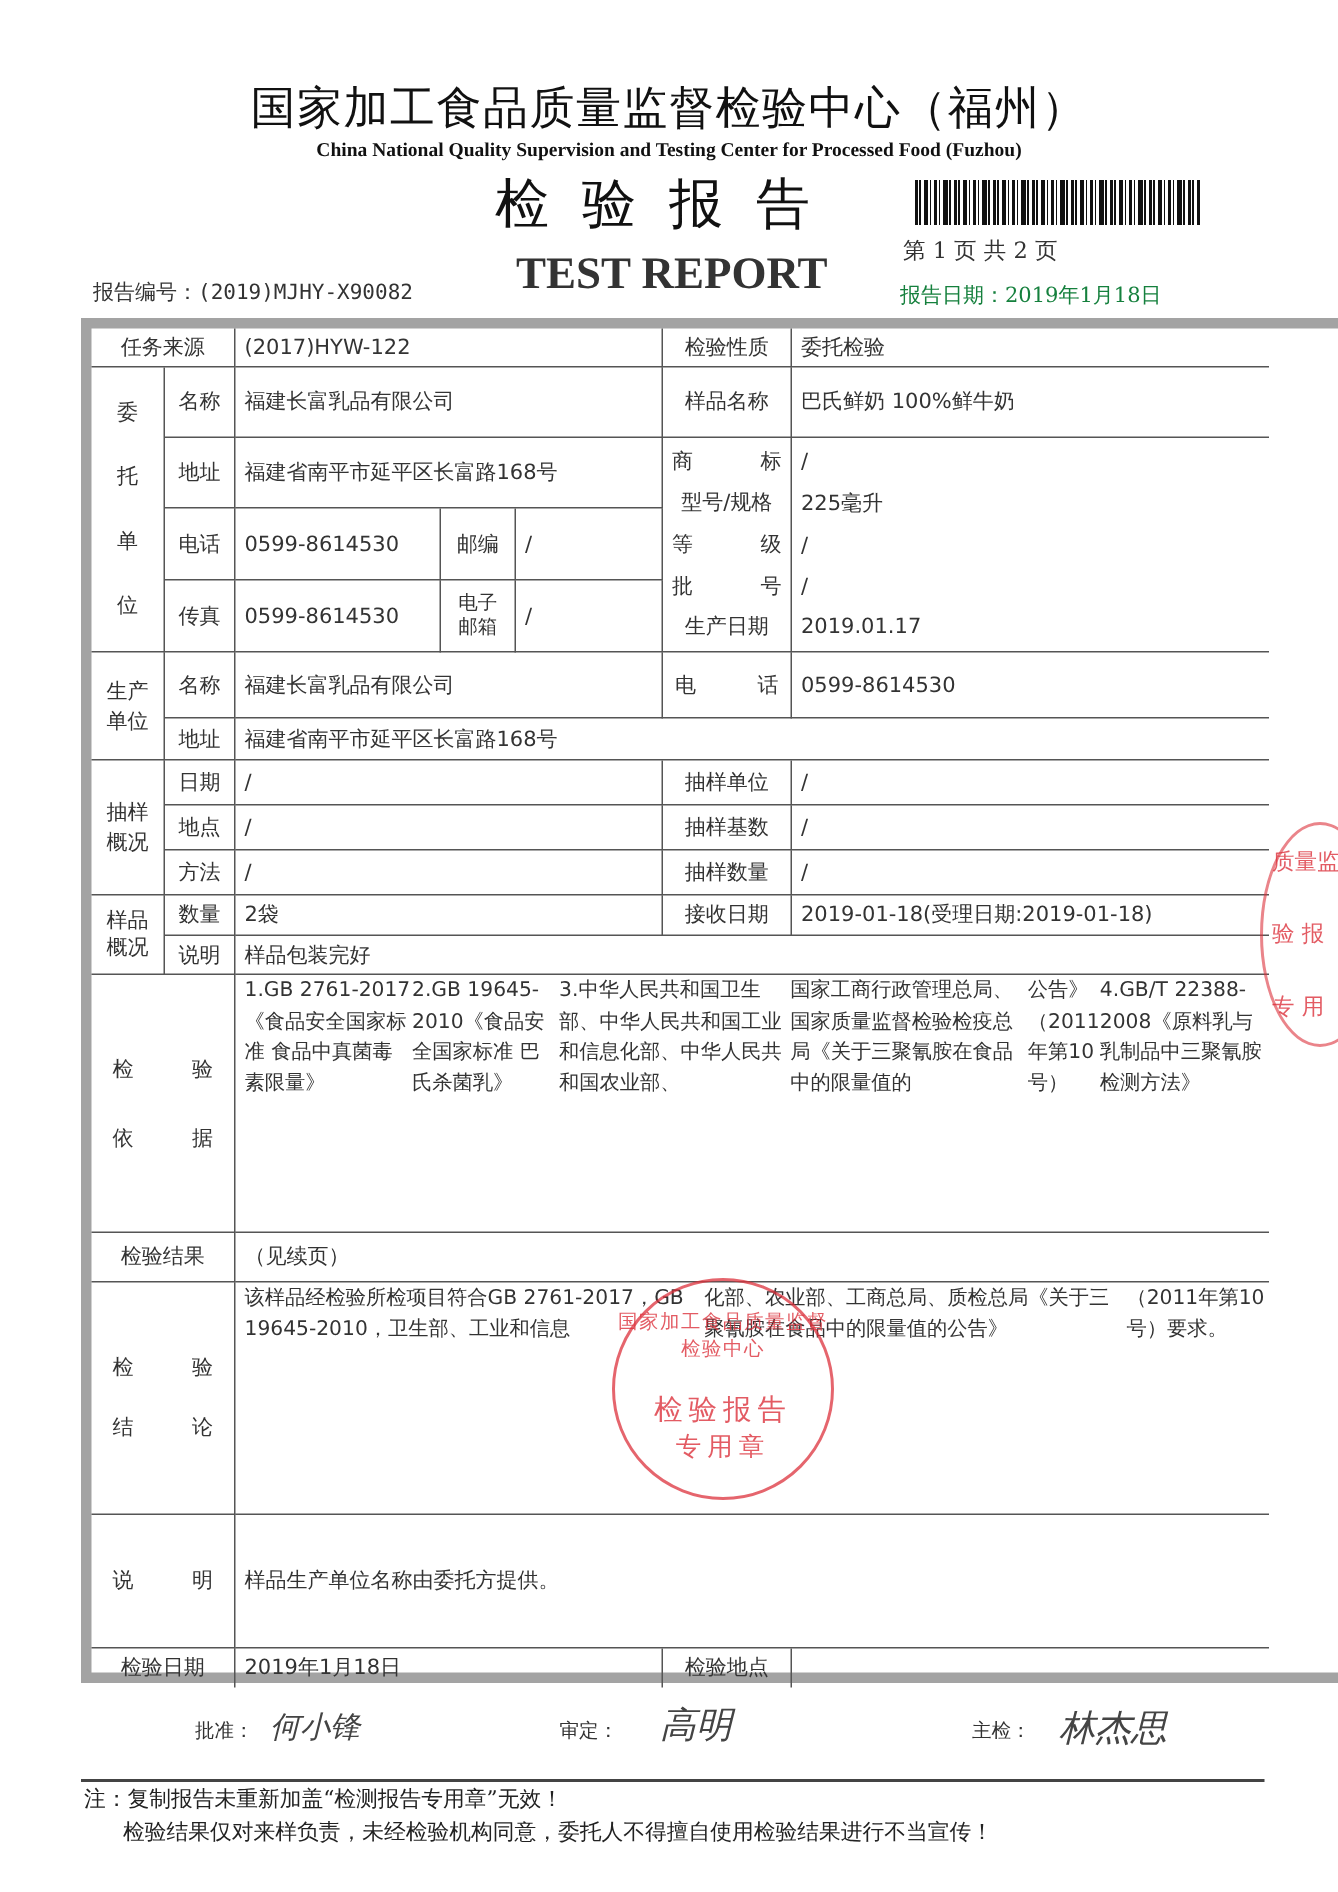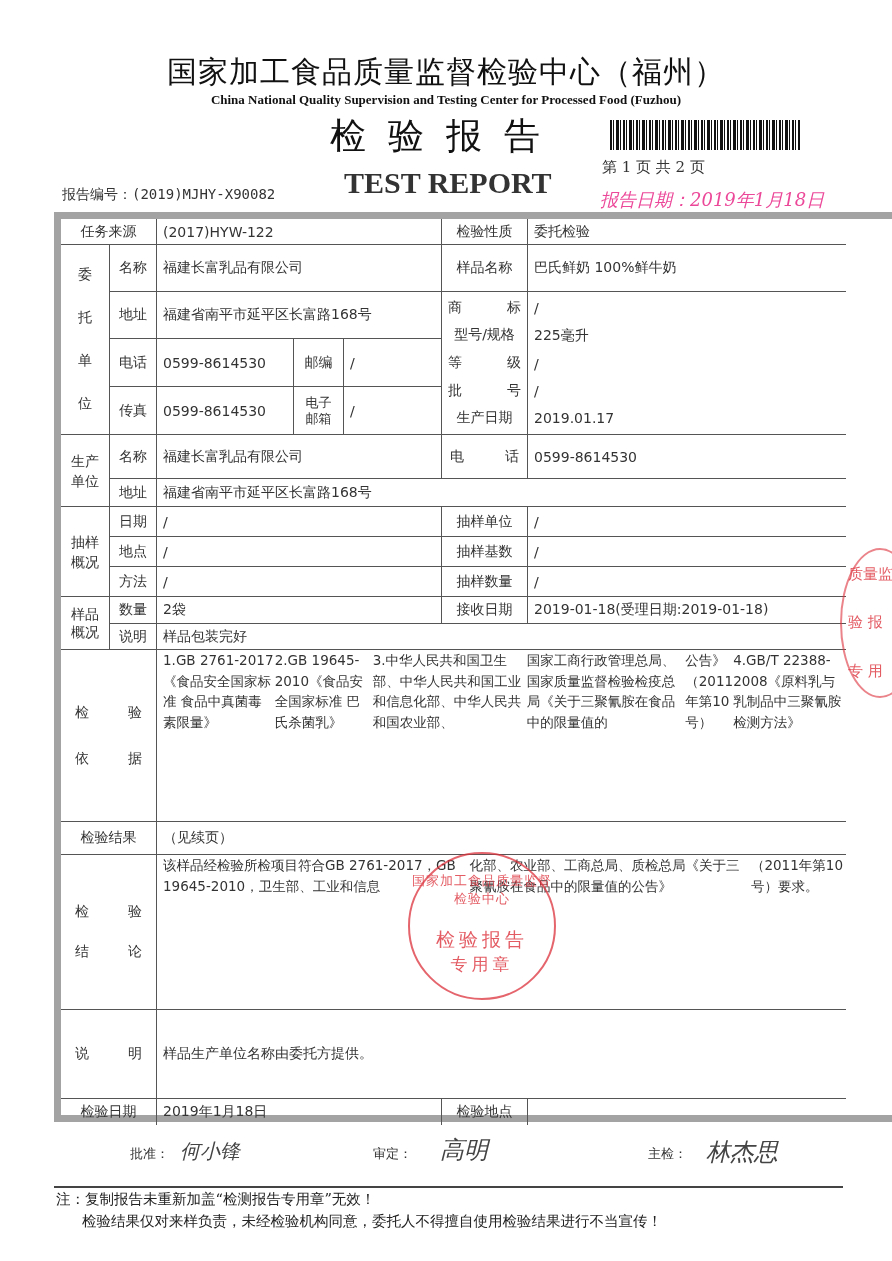--- a/index.html
+++ b/index.html
@@ -7,21 +7,21 @@
          font-family:"DejaVu Serif", serif; color:#222; }
   .abs { position:absolute; }
   .title-cn { left:0; width:892px; top:52px; text-align:center; font-size:30px; letter-spacing:1px; color:#111; }
   .title-en { left:0; width:892px; top:92px; text-align:center; font-family:"Liberation Serif", serif; font-weight:bold; font-size:13px; color:#111; }
   .report-cn { left:330px; top:112px; font-size:36px; letter-spacing:22px; color:#111; }
   .report-en { left:344px; top:152px; font-family:"Liberation Serif", serif; font-weight:bold; font-size:30px; color:#333;margin-top:14px; }
   .barcode { left:610px; top:120px; width:190px; height:30px;
     background: repeating-linear-gradient(90deg,#111 0 2px,#fff 2px 3px,#111 3px 4px,#fff 4px 6px,#111 6px 9px,#fff 9px 10px,#111 10px 11px,#fff 11px 13px); }
   .page-ind { left:602px; top:158px; font-size:15px; color:#333; }
   .report-no { left:62px; top:186px; font-size:14px; color:#333; font-family:"DejaVu Sans Mono", monospace; }
-  .report-date { left:600px; top:188px; font-size:18px; color:#ec4899;font-style:italic; }
+  .report-date { left:600px; top:188px; font-size:14px; color:#15803d; }
 
   .grid { position:absolute; left:54px; top:212px; width:861px; height:910px; border:7px solid #a3a3a3; box-sizing:border-box; }
   .cell { position:absolute; box-sizing:border-box; border-right:1.2px solid #555; border-bottom:1.2px solid #555;
           font-size:14px; display:flex; align-items:center; padding-left:6px; color:#333; font-family:"DejaVu Sans", sans-serif; }
   .lbl { justify-content:center; padding-left:0; text-align:center; }
   .spread { justify-content:space-between; padding:0 8px; }
   .vert { flex-direction:column; justify-content:space-around; padding:8px 0; }
   .noR { border-right:none; }
   .noB { border-bottom:none; }
   .basis { align-items:flex-start; justify-content:center; line-height:20.5px; font-size:13.5px; }

